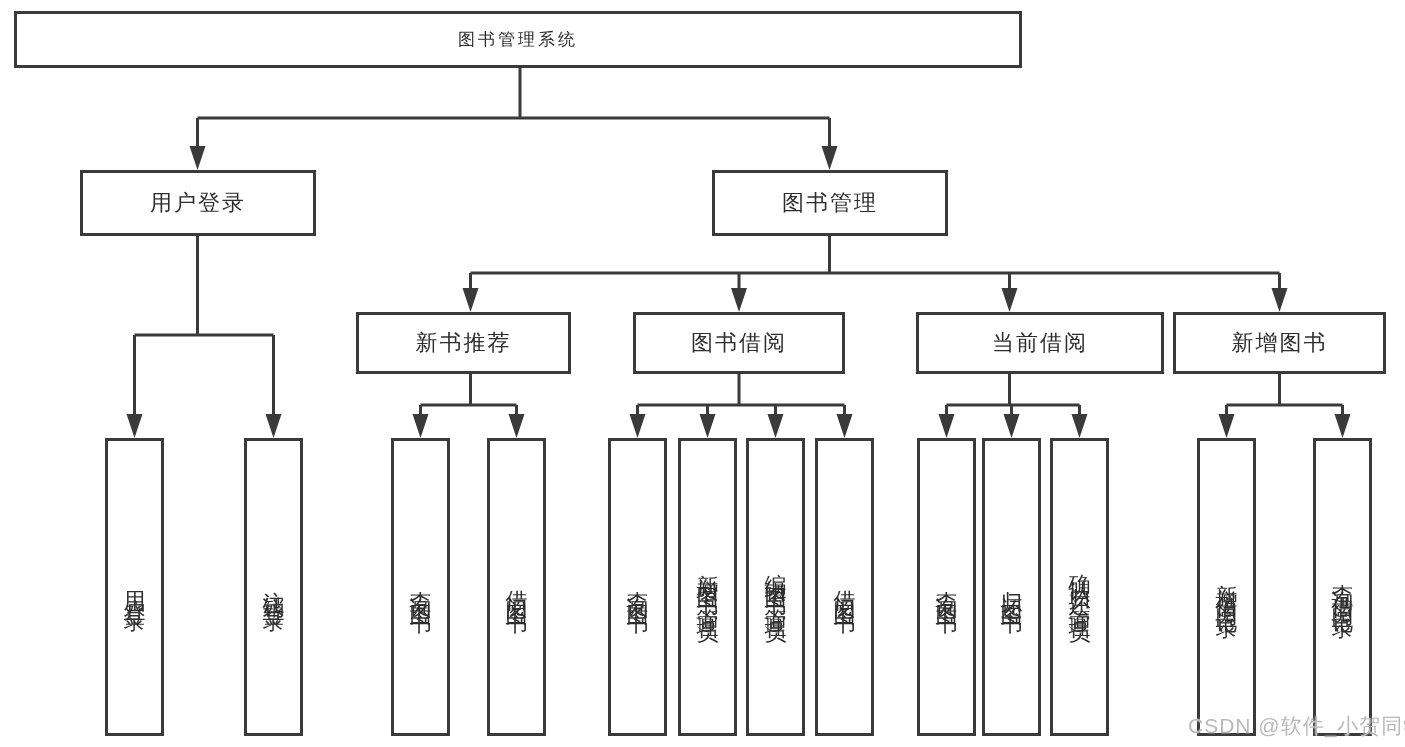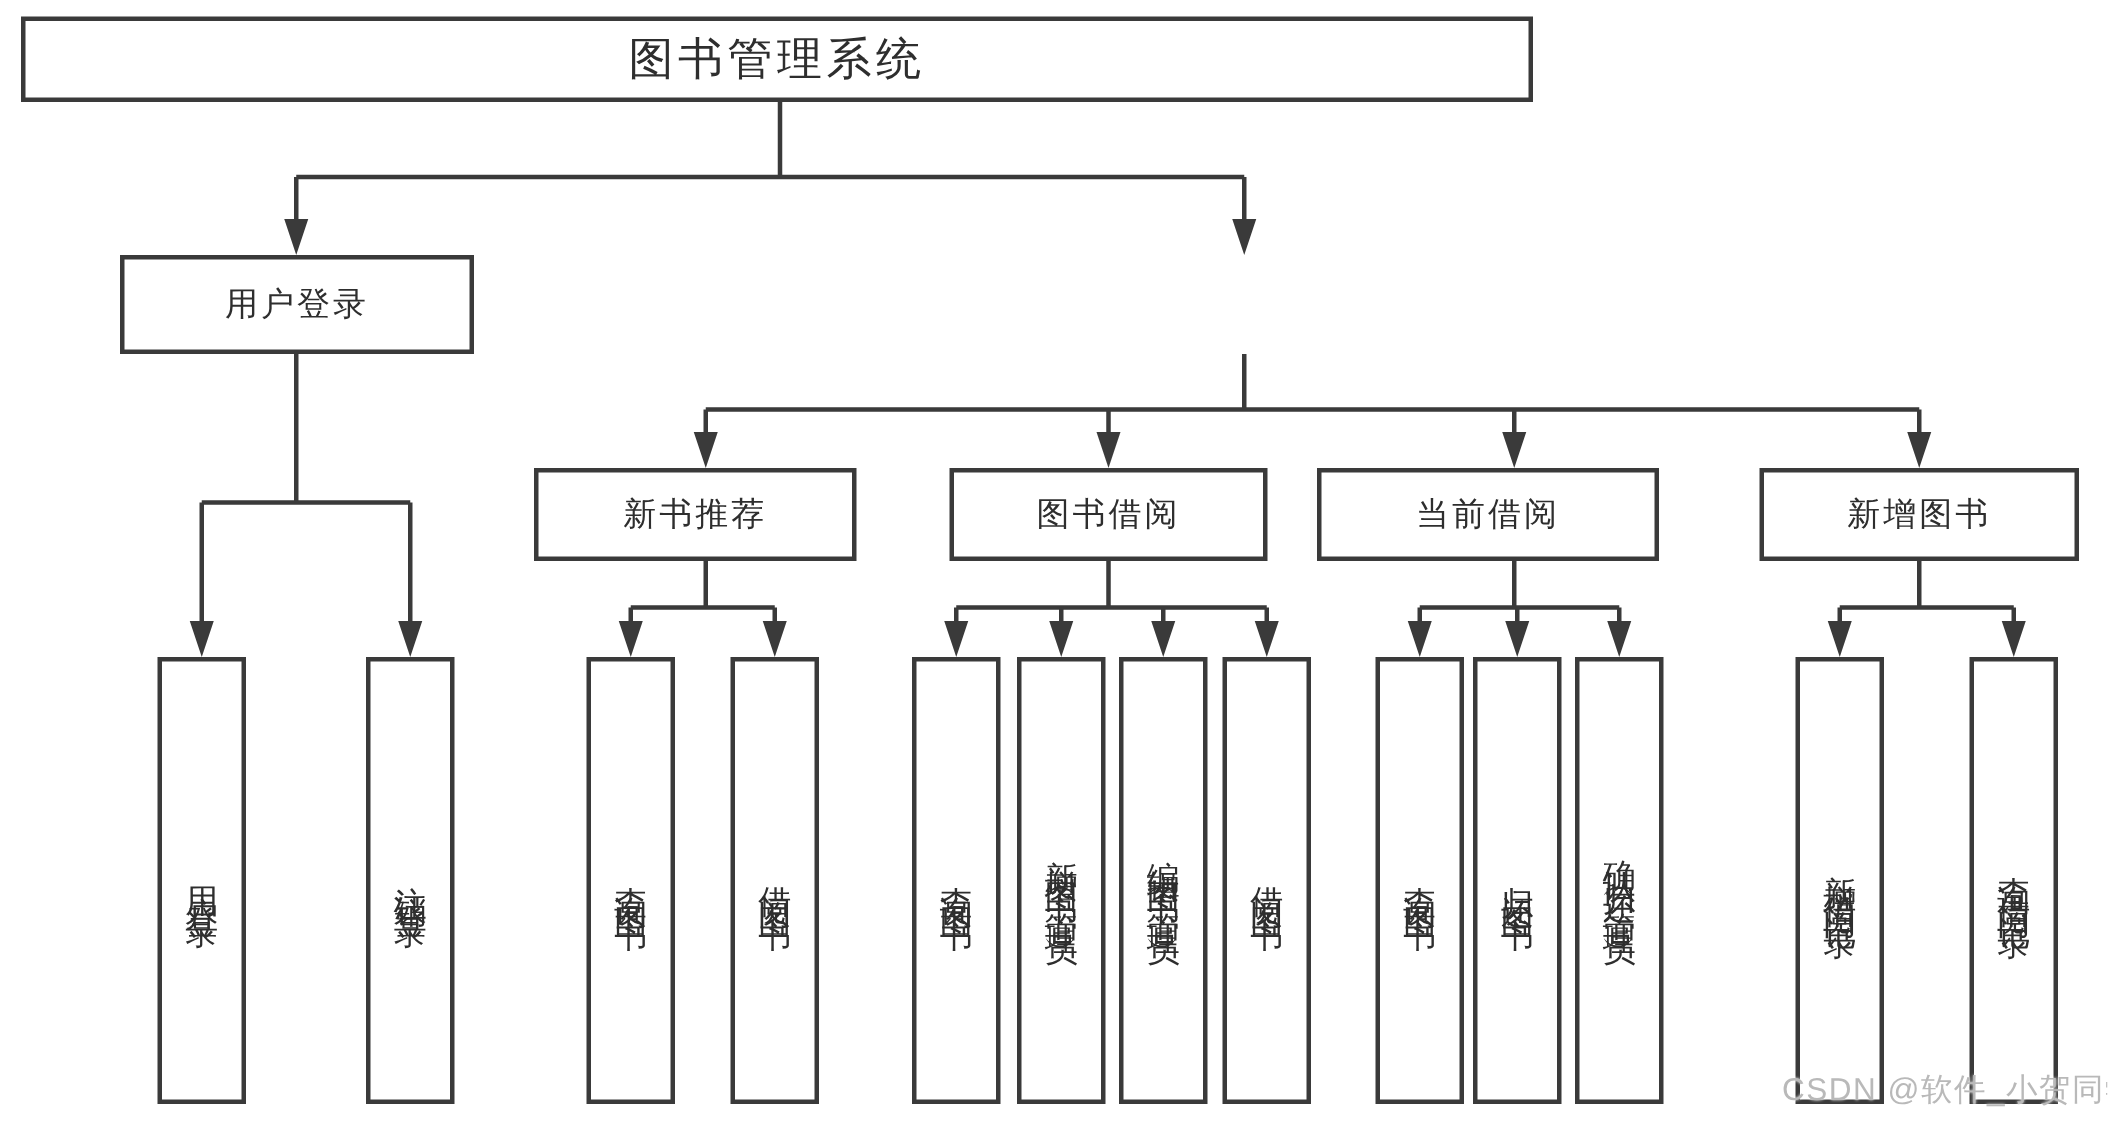--- a/index.html
+++ b/index.html
@@ -32,21 +32,21 @@
     z-index: 1;
     color: #2e2e2e;
   }
   .hlabel {
     font-size: 22px;
     letter-spacing: 2px;
     white-space: nowrap;
     color: #2e2e2e;
   }
   .root-label {
-    font-size: 30px;
+    font-size: 17px;
     letter-spacing: 3px;
   }
   .vlabel {
     writing-mode: vertical-rl;
     text-orientation: mixed;
     font-size: 22px;
     letter-spacing: 7px;
     line-height: 1;
     color: #2e2e2e;
   }
@@ -107,28 +107,31 @@
     </g>
   </svg>
 
   <div class="box" style="left:14px;top:11px;width:1008px;height:57px">
     <span class="hlabel root-label">图书管理系统</span>
   </div>
 
   <div class="box" style="left:80px;top:170px;width:236px;height:66px">
     <span class="hlabel">用户登录</span>
   </div>
+  <div class="box" style="left:712px;top:170px;width:236px;height:66px">
+    <span class="hlabel">图书管理</span>
+  </div>
 
   <div class="box" style="left:356px;top:312px;width:215px;height:62px">
     <span class="hlabel">新书推荐</span>
   </div>
   <div class="box" style="left:633px;top:312px;width:212px;height:62px">
     <span class="hlabel">图书借阅</span>
   </div>
-  <div class="box" style="left:878px;top:312px;width:228px;height:62px">
+  <div class="box" style="left:916px;top:312px;width:248px;height:62px">
     <span class="hlabel">当前借阅</span>
   </div>
   <div class="box" style="left:1173px;top:312px;width:213px;height:62px">
     <span class="hlabel">新增图书</span>
   </div>
 
   <div class="box" style="left:105px;top:438px;width:59px;height:298px">
     <span class="vlabel">用户登录</span>
   </div>
   <div class="box" style="left:244px;top:438px;width:59px;height:298px">

